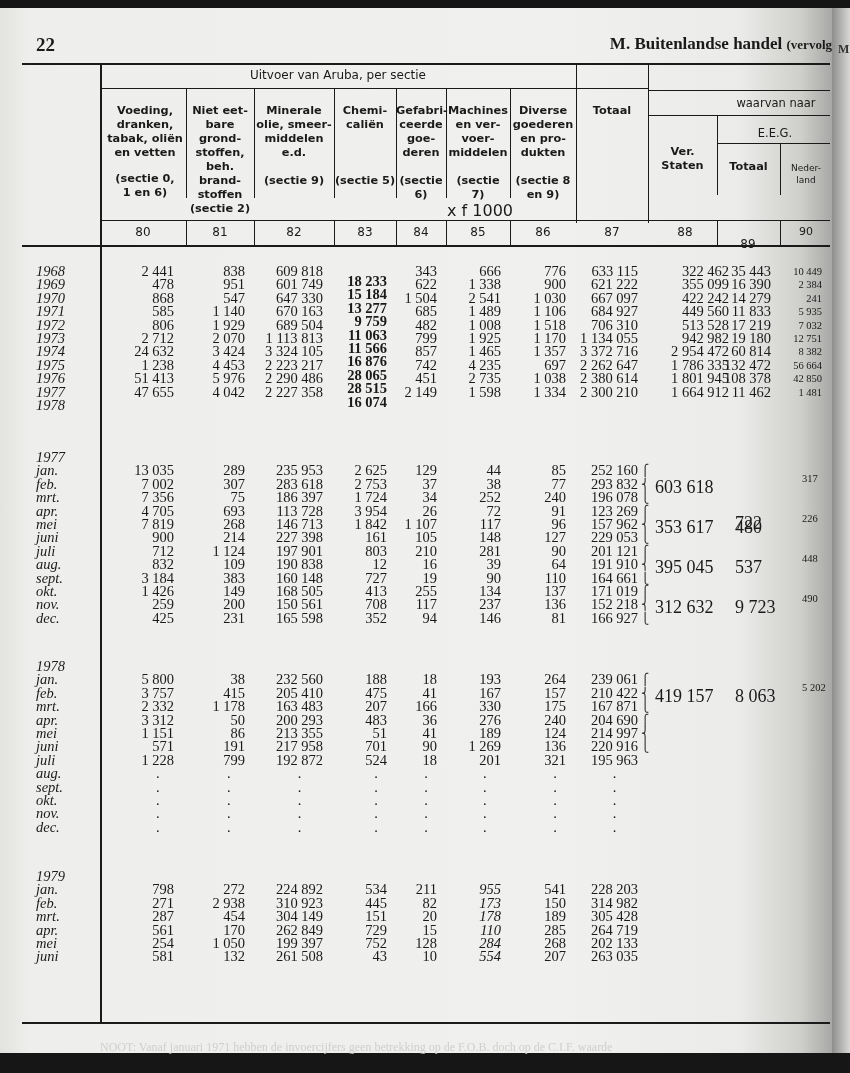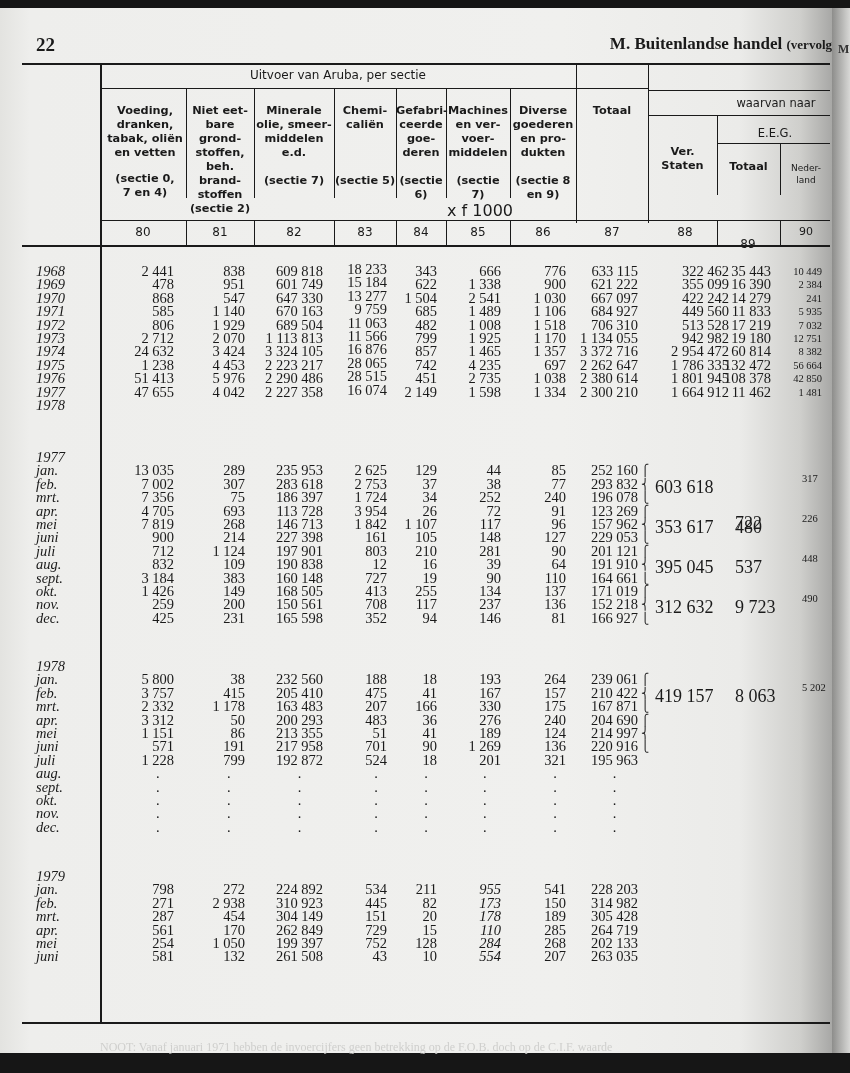--- a/index.html
+++ b/index.html
@@ -91,37 +91,37 @@
 <div class="hdr" style="left:650px;top:96px;width:180px;font-size:11.5px;padding-left:36px;">waarvan naar</div>
 <div class="hdr" style="left:740px;top:126px;width:70px;font-size:11.5px;">E.E.G.</div>
 
 <div class="hdr bold" style="left:104px;top:104px;width:82px;">
   <div>Voeding,</div>
     <div>dranken,</div>
     <div>tabak, oliën</div>
     <div>en vetten</div>
   <div style="height:12px"></div>
   <div>(sectie 0,</div>
-    <div>7 en 4)</div>
+    <div>1 en 6)</div>
 </div>
 <div class="hdr bold" style="left:186px;top:104px;width:68px;">
   <div>Niet eet-</div>
     <div>bare grond-</div>
     <div>stoffen,</div>
     <div>beh. brand-</div>
     <div>stoffen</div>
   <div>(sectie 2)</div>
 </div>
 <div class="hdr bold" style="left:254px;top:104px;width:80px;">
   <div>Minerale</div>
     <div>olie, smeer-</div>
     <div>middelen</div>
     <div>e.d.</div>
   <div style="height:14px"></div>
-  <div>(sectie 7)</div>
+  <div>(sectie 9)</div>
 </div>
 <div class="hdr bold" style="left:334px;top:104px;width:62px;">
   <div>Chemi-</div>
     <div>caliën</div>
   <div style="height:42px"></div>
   <div>(sectie 5)</div>
 </div>
 <div class="hdr bold" style="left:396px;top:104px;width:50px;">
   <div>Gefabri-</div>
     <div>ceerde</div>
@@ -219,21 +219,21 @@
       <div>647 330</div>
       <div>670 163</div>
       <div>689 504</div>
       <div>1 113 813</div>
       <div>3 324 105</div>
       <div>2 223 217</div>
       <div>2 290 486</div>
       <div>2 227 358</div>
       <div></div>
     </div>
-    <div class="col" style="top: 263px; right: 463px;">
+    <div class="col" style="top: 275px; right: 463px; font-weight: bold;">
       <div>18 233</div>
       <div>15 184</div>
       <div>13 277</div>
       <div>9 759</div>
       <div>11 063</div>
       <div>11 566</div>
       <div>16 876</div>
       <div>28 065</div>
       <div>28 515</div>
       <div>16 074</div>

